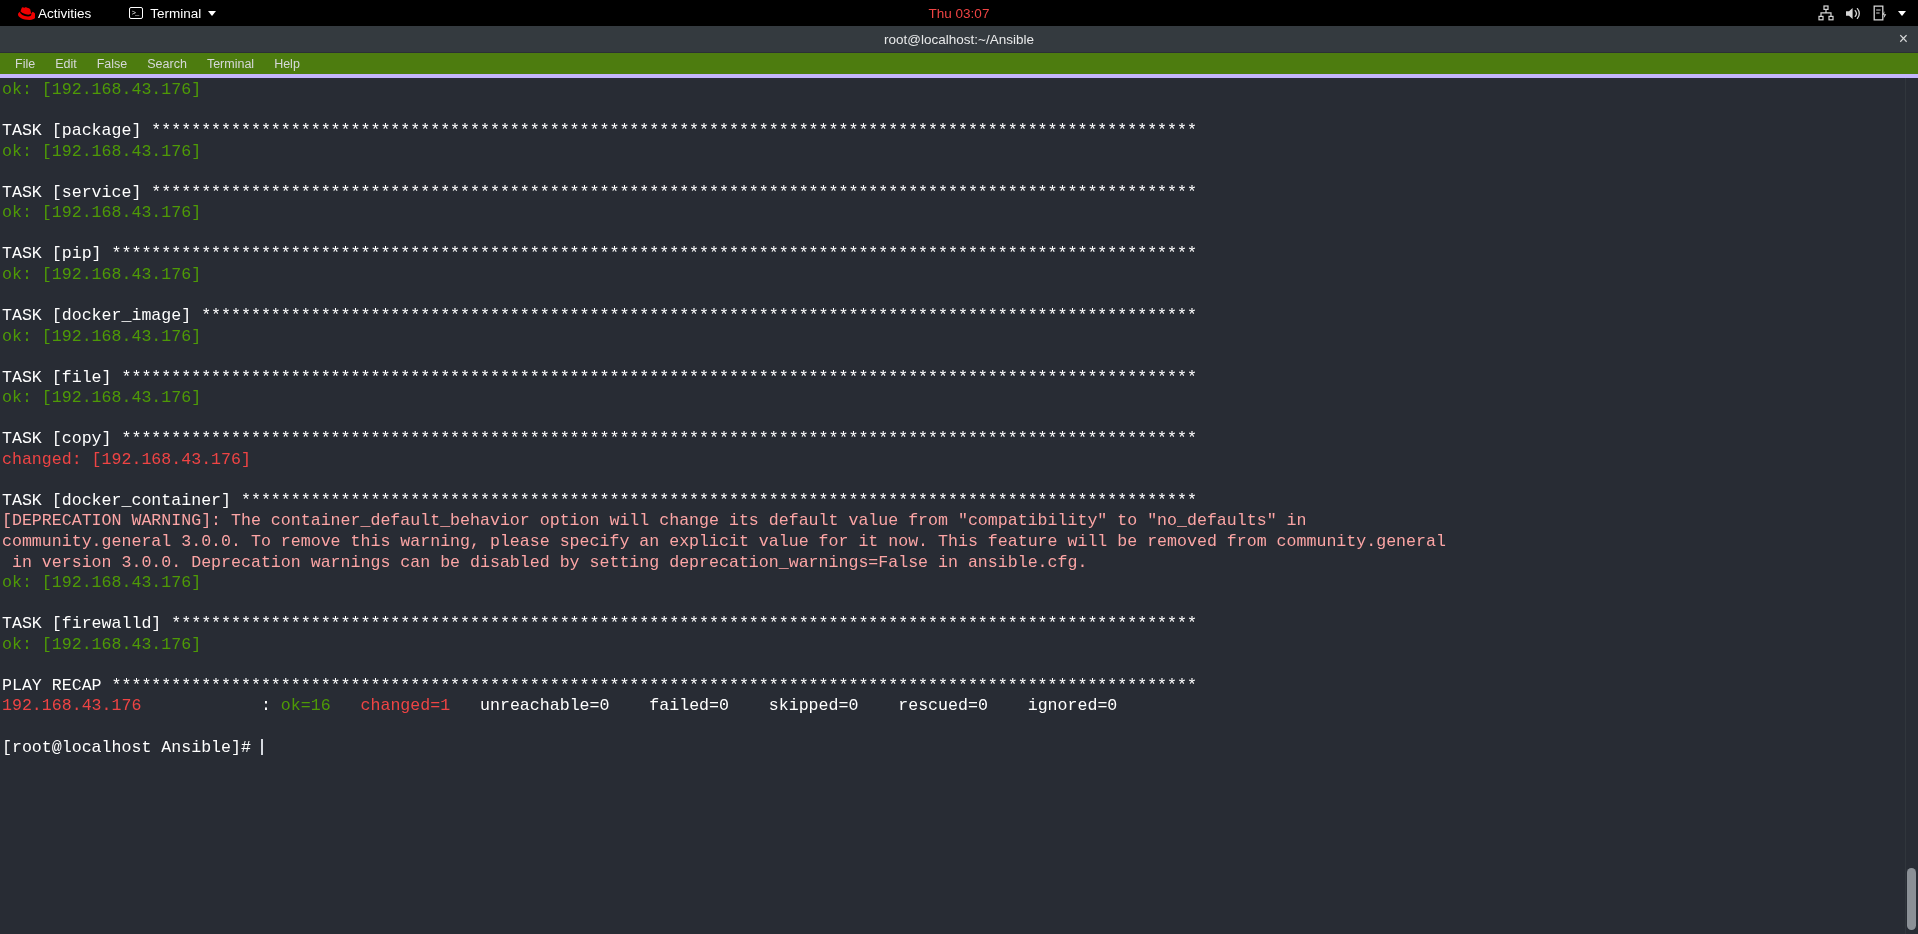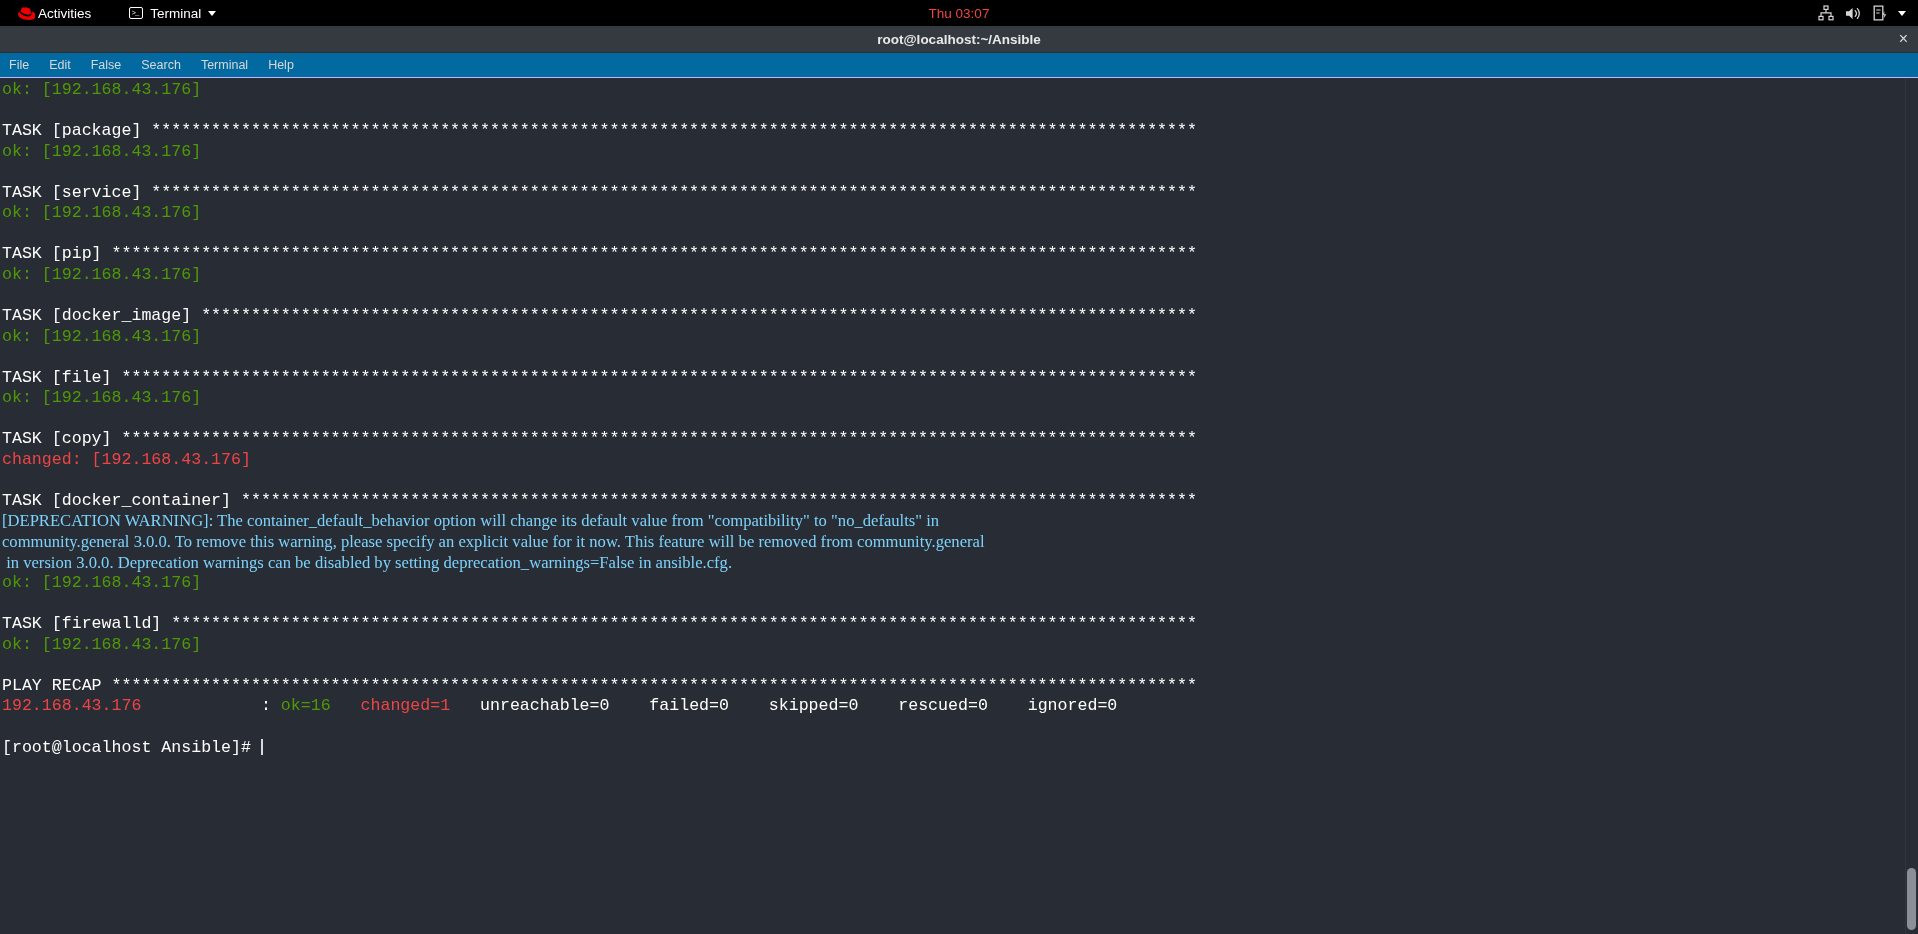--- a/index.html
+++ b/index.html
@@ -70,35 +70,36 @@
     background:#2a2e32;
   }
   .titlebar {
     position:relative;
     height:27px;
     background:#343a3f;
     border-bottom:1px solid #2b3035;
     display:flex; align-items:center; justify-content:center;
   }
   .titlebar-text {
-    font-size:13.5px; color:#e8e9ea; font-weight:bold;
+    font-size:13.5px; color:#e8e9ea; font-weight:normal;
   }
   .win-close {
     position:absolute; right:10px; top:0; bottom:0;
     display:flex; align-items:center;
     color:#d8d9da; font-size:16px; line-height:1;
     font-family:"Liberation Sans", sans-serif;
   }
 
   .menubar {
     height:25px;
-    background:#0369a1;
+    background:#4d7c0f;
     display:flex; align-items:center;
+    padding-left:6px;
     gap:2px;
-    border-bottom:1px solid #c4b5fd;
+    border-bottom:4px solid #c4b5fd;
   }
   .menu-item {
     font-size:12.5px;
     color:#d6d8d9;
     padding:3px 9px;
     border-radius:2px;
   }
 
   
   .terminal {
@@ -112,21 +113,21 @@
     font-family:"Liberation Mono", monospace;
     font-size:16.6px;
     line-height:20.55px;
     white-space:pre;
     letter-spacing:0px;
   }
   .line { height:20.55px; padding-left:1px; }
   .c-white  { color:#ffffff; }
   .c-green  { color:#4e9a06; }
   .c-yellow { color:#ef4444; }
-  .c-purple { color:#7dd3fc;font-family:Liberation Serif, serif; }
+  .c-purple { color:#fca5a5; }
 
   .cursor {
     display:inline-block;
     width:2px; height:16px;
     background:#d6dae0;
     vertical-align:-3px;
   }
 
   
   .scrollbar {

